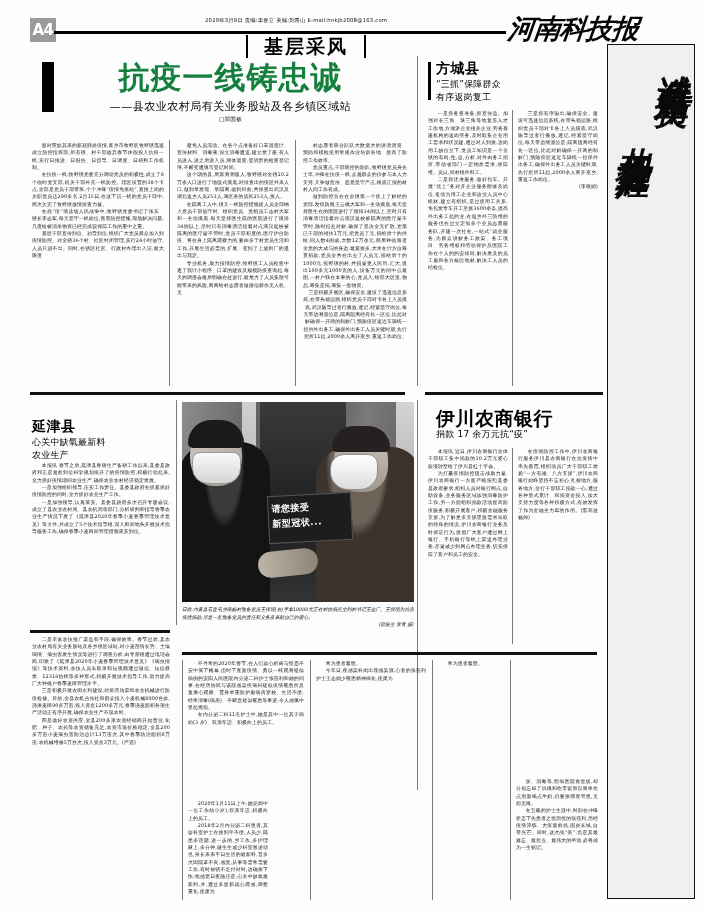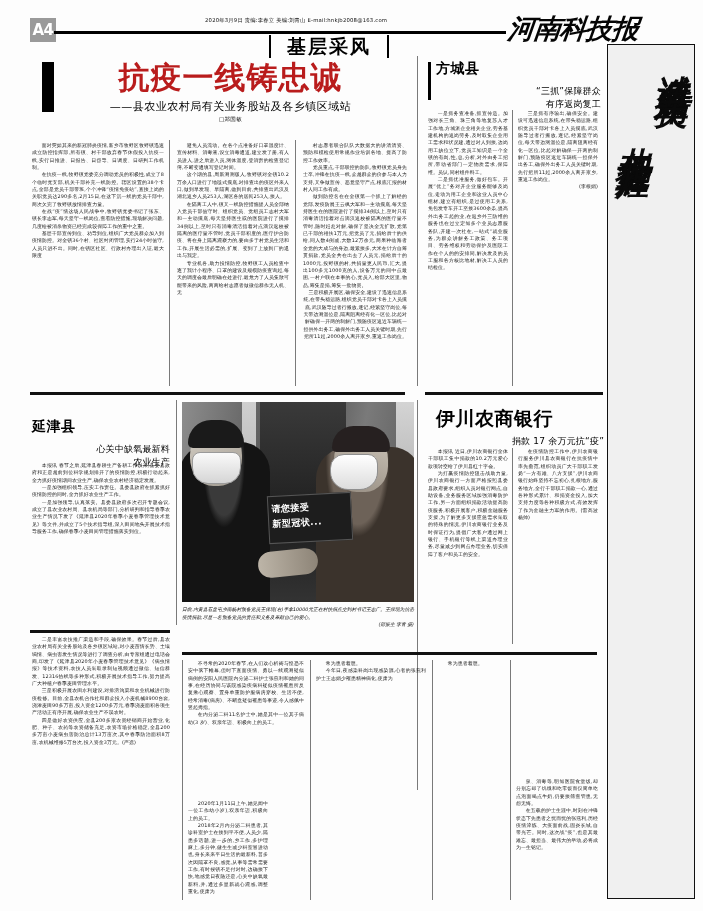--- a/index.html
+++ b/index.html
@@ -68,21 +68,21 @@
     font-style: italic;
     letter-spacing: -1px;
     line-height: 38px;
     color: #050505;
     transform: skewX(-6deg);
   }
 
   
   .section-banner {
     position: absolute;
-    left: 269px; top: 33px;
+    left: 246px; top: 33px;
     width: 120px; height: 26px;
     text-align: center;
   }
   .section-banner .txt {
     font-family: "DejaVu Serif", serif;
     font-size: 19px;
     font-weight: bold;
     letter-spacing: 2px;
     line-height: 26px;
   }
@@ -153,21 +153,21 @@
     background: #000;
   }
   .lead-title {
     font-family: "DejaVu Serif", serif;
     font-weight: bold;
     font-size: 31px;
     letter-spacing: 1px;
     text-align: center;
     line-height: 42px;
     margin-left: 26px;
-    color: #b91c1c;
+    color: #15803d;
   }
   .lead-sub {
     font-family: "DejaVu Sans", sans-serif;
     font-size: 11px;
     text-align: center;
     margin-left: 26px;
     margin-top: 1px;
     letter-spacing: 0.5px;
   }
   .byline {
@@ -184,22 +184,21 @@
     font-weight: bold;
     font-size: 14px;
     letter-spacing: 0.5px;
     line-height: 17px;
   }
   .subhead-deck {
     font-family: "DejaVu Sans", sans-serif;
     font-size: 9px;
     line-height: 12.5px;
     letter-spacing: 0.2px;
-    margin-top: 8px;
-    text-align: right;
+    margin-top: 1px;
   }
   .subhead-rulebar {
     position: absolute;
     width: 2.5px;
     background: #000;
   }
 
   
   .big-head {
     font-family: "DejaVu Serif", serif;

